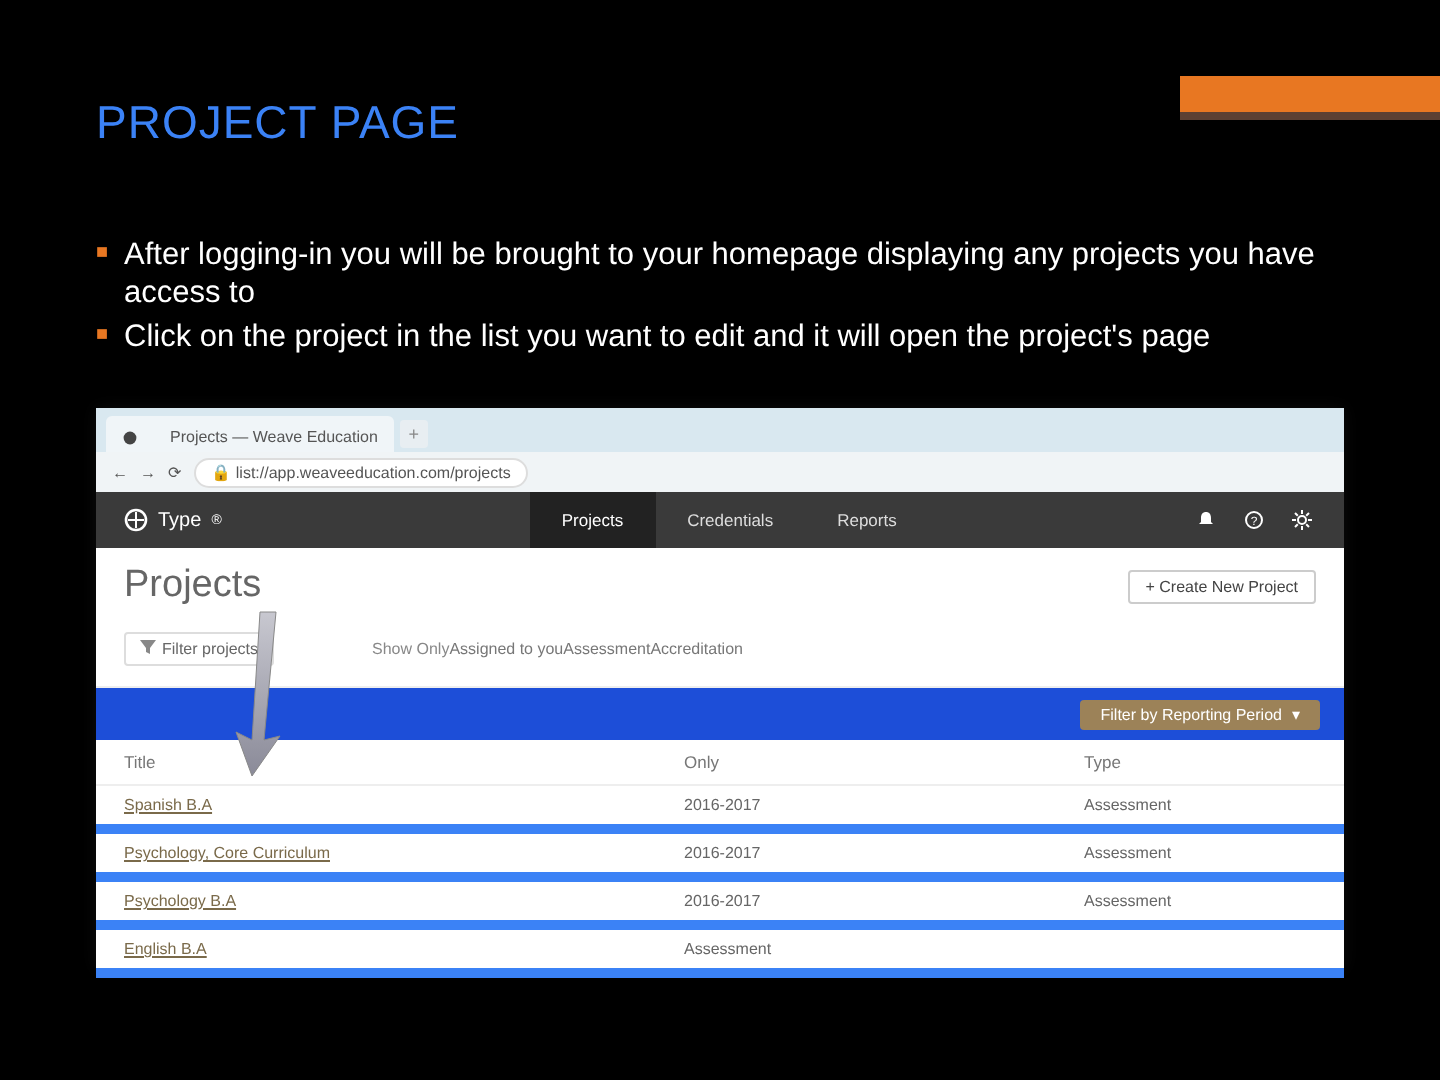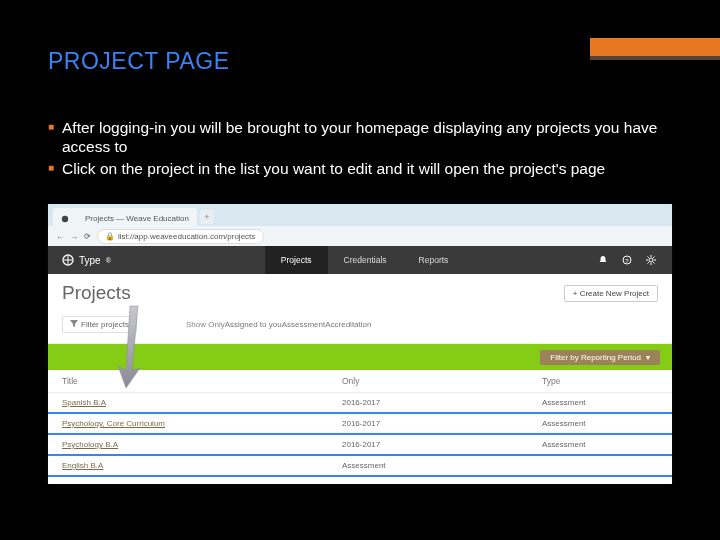--- a/index.html
+++ b/index.html
@@ -26,27 +26,27 @@
 .nav-tab.active{background:#222;color:#fff}
 .nav-icons{margin-left:auto;display:flex;gap:14px;padding-right:16px;color:#fff}
 .nav-icons svg{width:10px;height:10px;fill:#fff}
 .header{display:flex;align-items:center;justify-content:space-between;padding:8px 14px 6px}
 .header h1{font-size:19px;color:#666;font-weight:400}
 .newbtn{background:#fff;border:1px solid #ccc;border-radius:2px;padding:3px 8px;font-size:8px;color:#444}
 .filters{display:flex;align-items:center;padding:6px 14px 10px;font-size:8px;color:#666;border-bottom:1px solid #eee}
 .fbtn{border:1px solid #ddd;padding:3px 7px;border-radius:2px;display:flex;align-items:flex-start;gap:3px}
 .flabel{margin-left:49px;color:#888}
 .chip{color:#777}
-.goldbar{height:26px;background:#84cc16;display:flex;align-items:center;justify-content:flex-end;padding:0 12px}
+.goldbar{height:26px;background:#1d4ed8;display:flex;align-items:center;justify-content:flex-end;padding:0 12px}
 .period{background:#9c8258;color:#fff;font-size:8px;padding:3px 10px;border-radius:2px;display:flex;align-items:center;gap:5px}
 .thead{display:flex;padding:6px 14px;font-size:8.5px;color:#777;border-bottom:1px solid #eee}
 .c1{flex:0 0 280px}
 .c2{flex:0 0 200px}
 .c3{flex:1}
-.trow{display:flex;padding:5px 14px;font-size:8px;color:#666;border-bottom:2px solid #3b82f6}
+.trow{display:flex;padding:5px 14px;font-size:8px;color:#666;border-bottom:5px solid #3b82f6}
 .trow .c1{color:#7a6a4a;text-decoration:underline}
 .arrow{position:absolute;top:302px;left:112px;pointer-events:none}
 </style>
 </head>
 <body>
 
 <div class="accent"></div>
 <div class="accent2"></div>
 
 <h1 class="title">PROJECT PAGE</h1>

